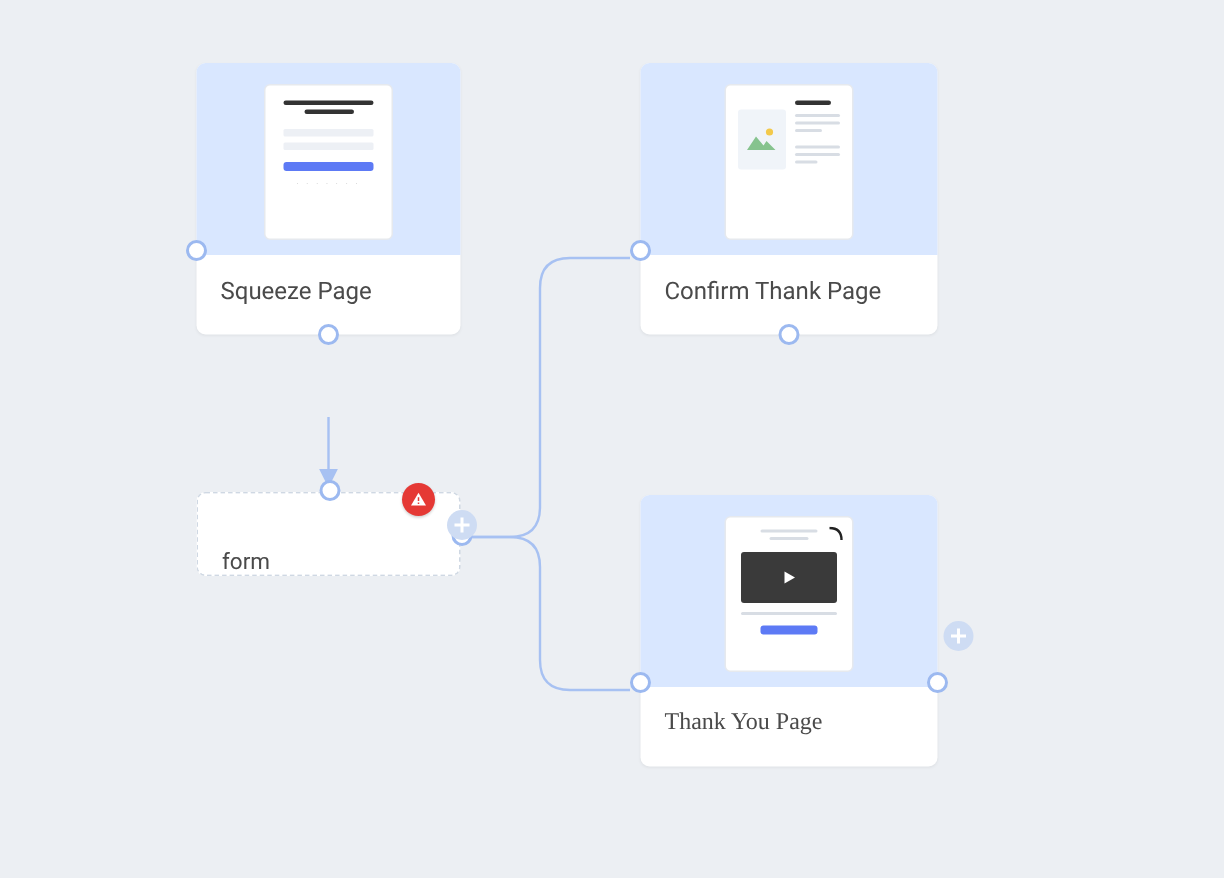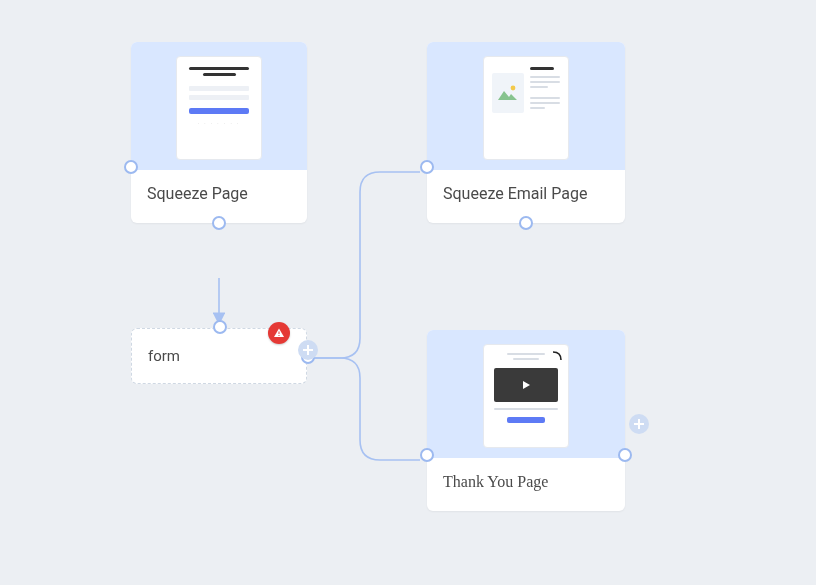--- a/index.html
+++ b/index.html
@@ -80,21 +80,21 @@
 
   
   .form-node {
     position: absolute;
     width: 176px;
     height: 56px;
     background: #fff;
     border: 1px dashed #cfd8e3;
     border-radius: 6px;
     display: flex;
-    align-items: center;
+    align-items: flex-end;
     padding: 0 16px;
     color: #4a4a4a;
     font-size: 15px;
   }
 
   
   .port {
     position: absolute;
     width: 14px; height: 14px;
     border: 2px solid #9cb9f0;
@@ -199,21 +199,21 @@
             <div class="txt" style="width:60%"></div>
           <div style="height:6px"></div>
           <div class="txt"></div>
             <div class="txt"></div>
             <div class="txt" style="width:50%"></div>
         </div>
       </div>
       <div class="port" style="left:-7px; top:118px;"></div>
     </div>
     <div class="label-zone">
-      <span>Squeeze Email Page</span>
+      <span>Confirm Thank Page</span>
     </div>
     <div class="port" style="left:92px; bottom:-7px;"></div>
   </div>
 
   <div class="node" style="left:427px; top:330px; width:198px;font-family:Liberation Serif, serif;">
     <div class="thumb-zone">
       <div class="thumb thankyou">
         <div class="corner">
           <svg width="10" height="10" viewBox="0 0 10 10">
               <path d="M1 1 Q9 1 9 9" stroke="#222" stroke-width="1.6" fill="none"></path>

